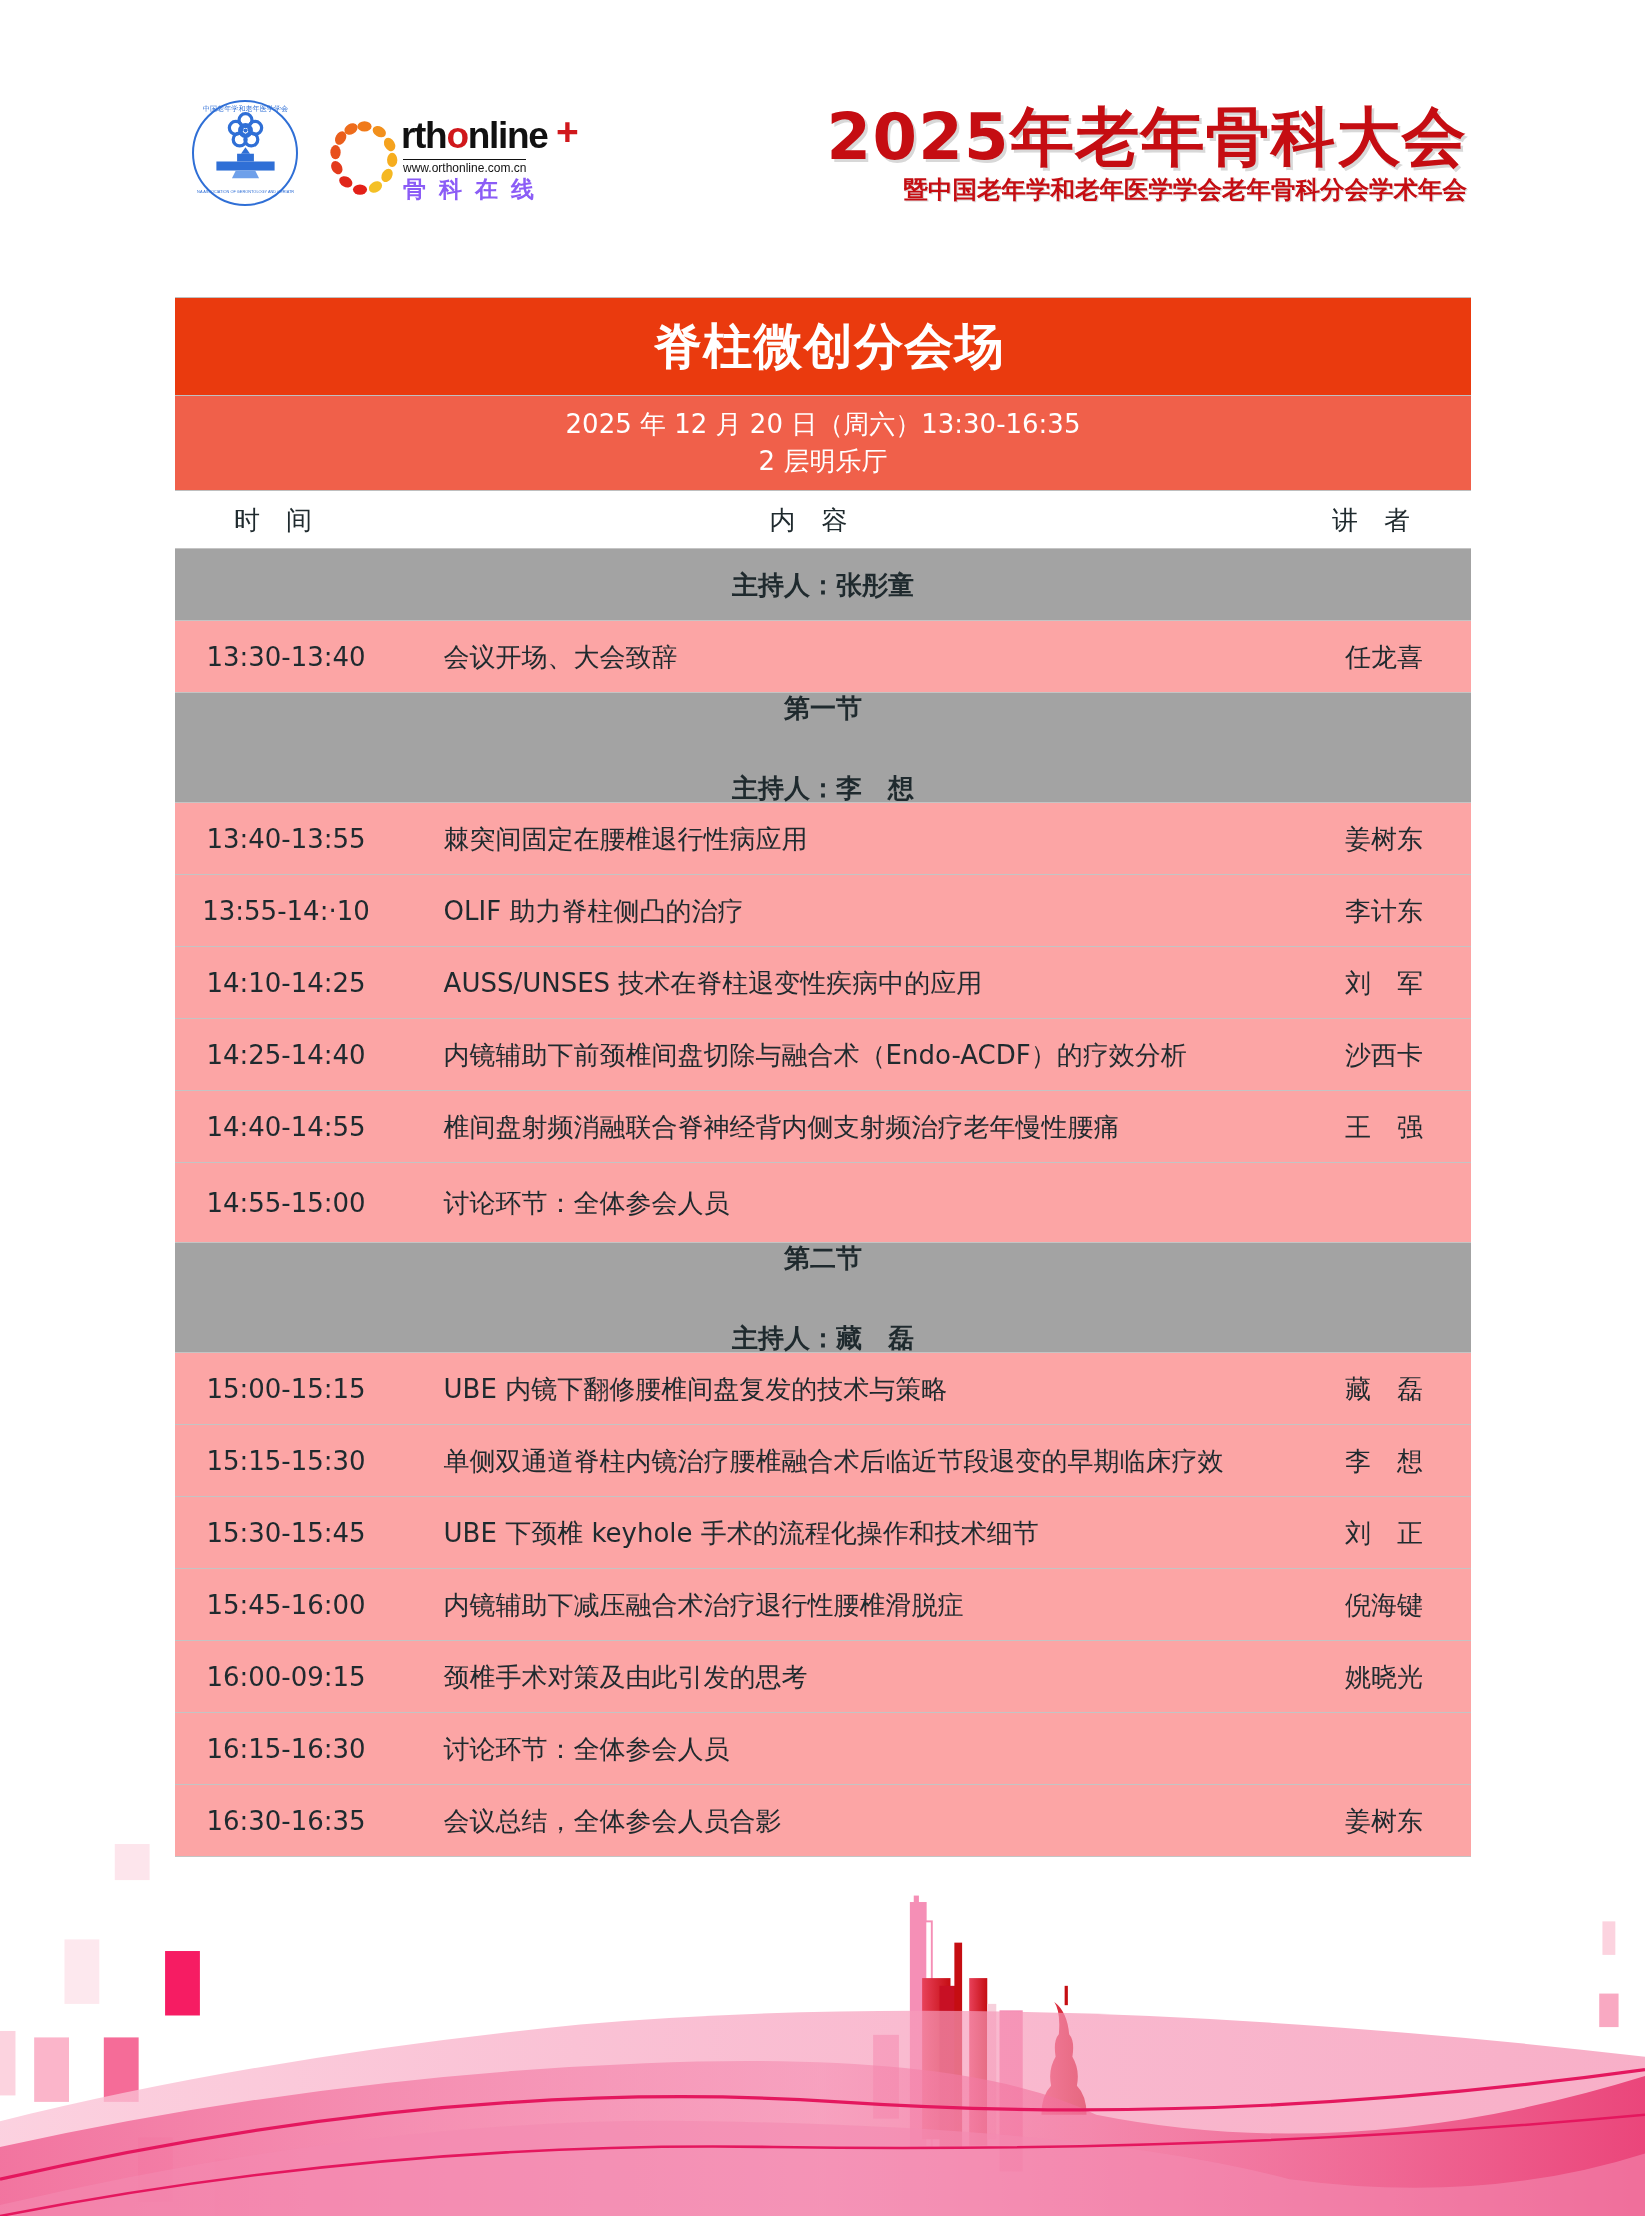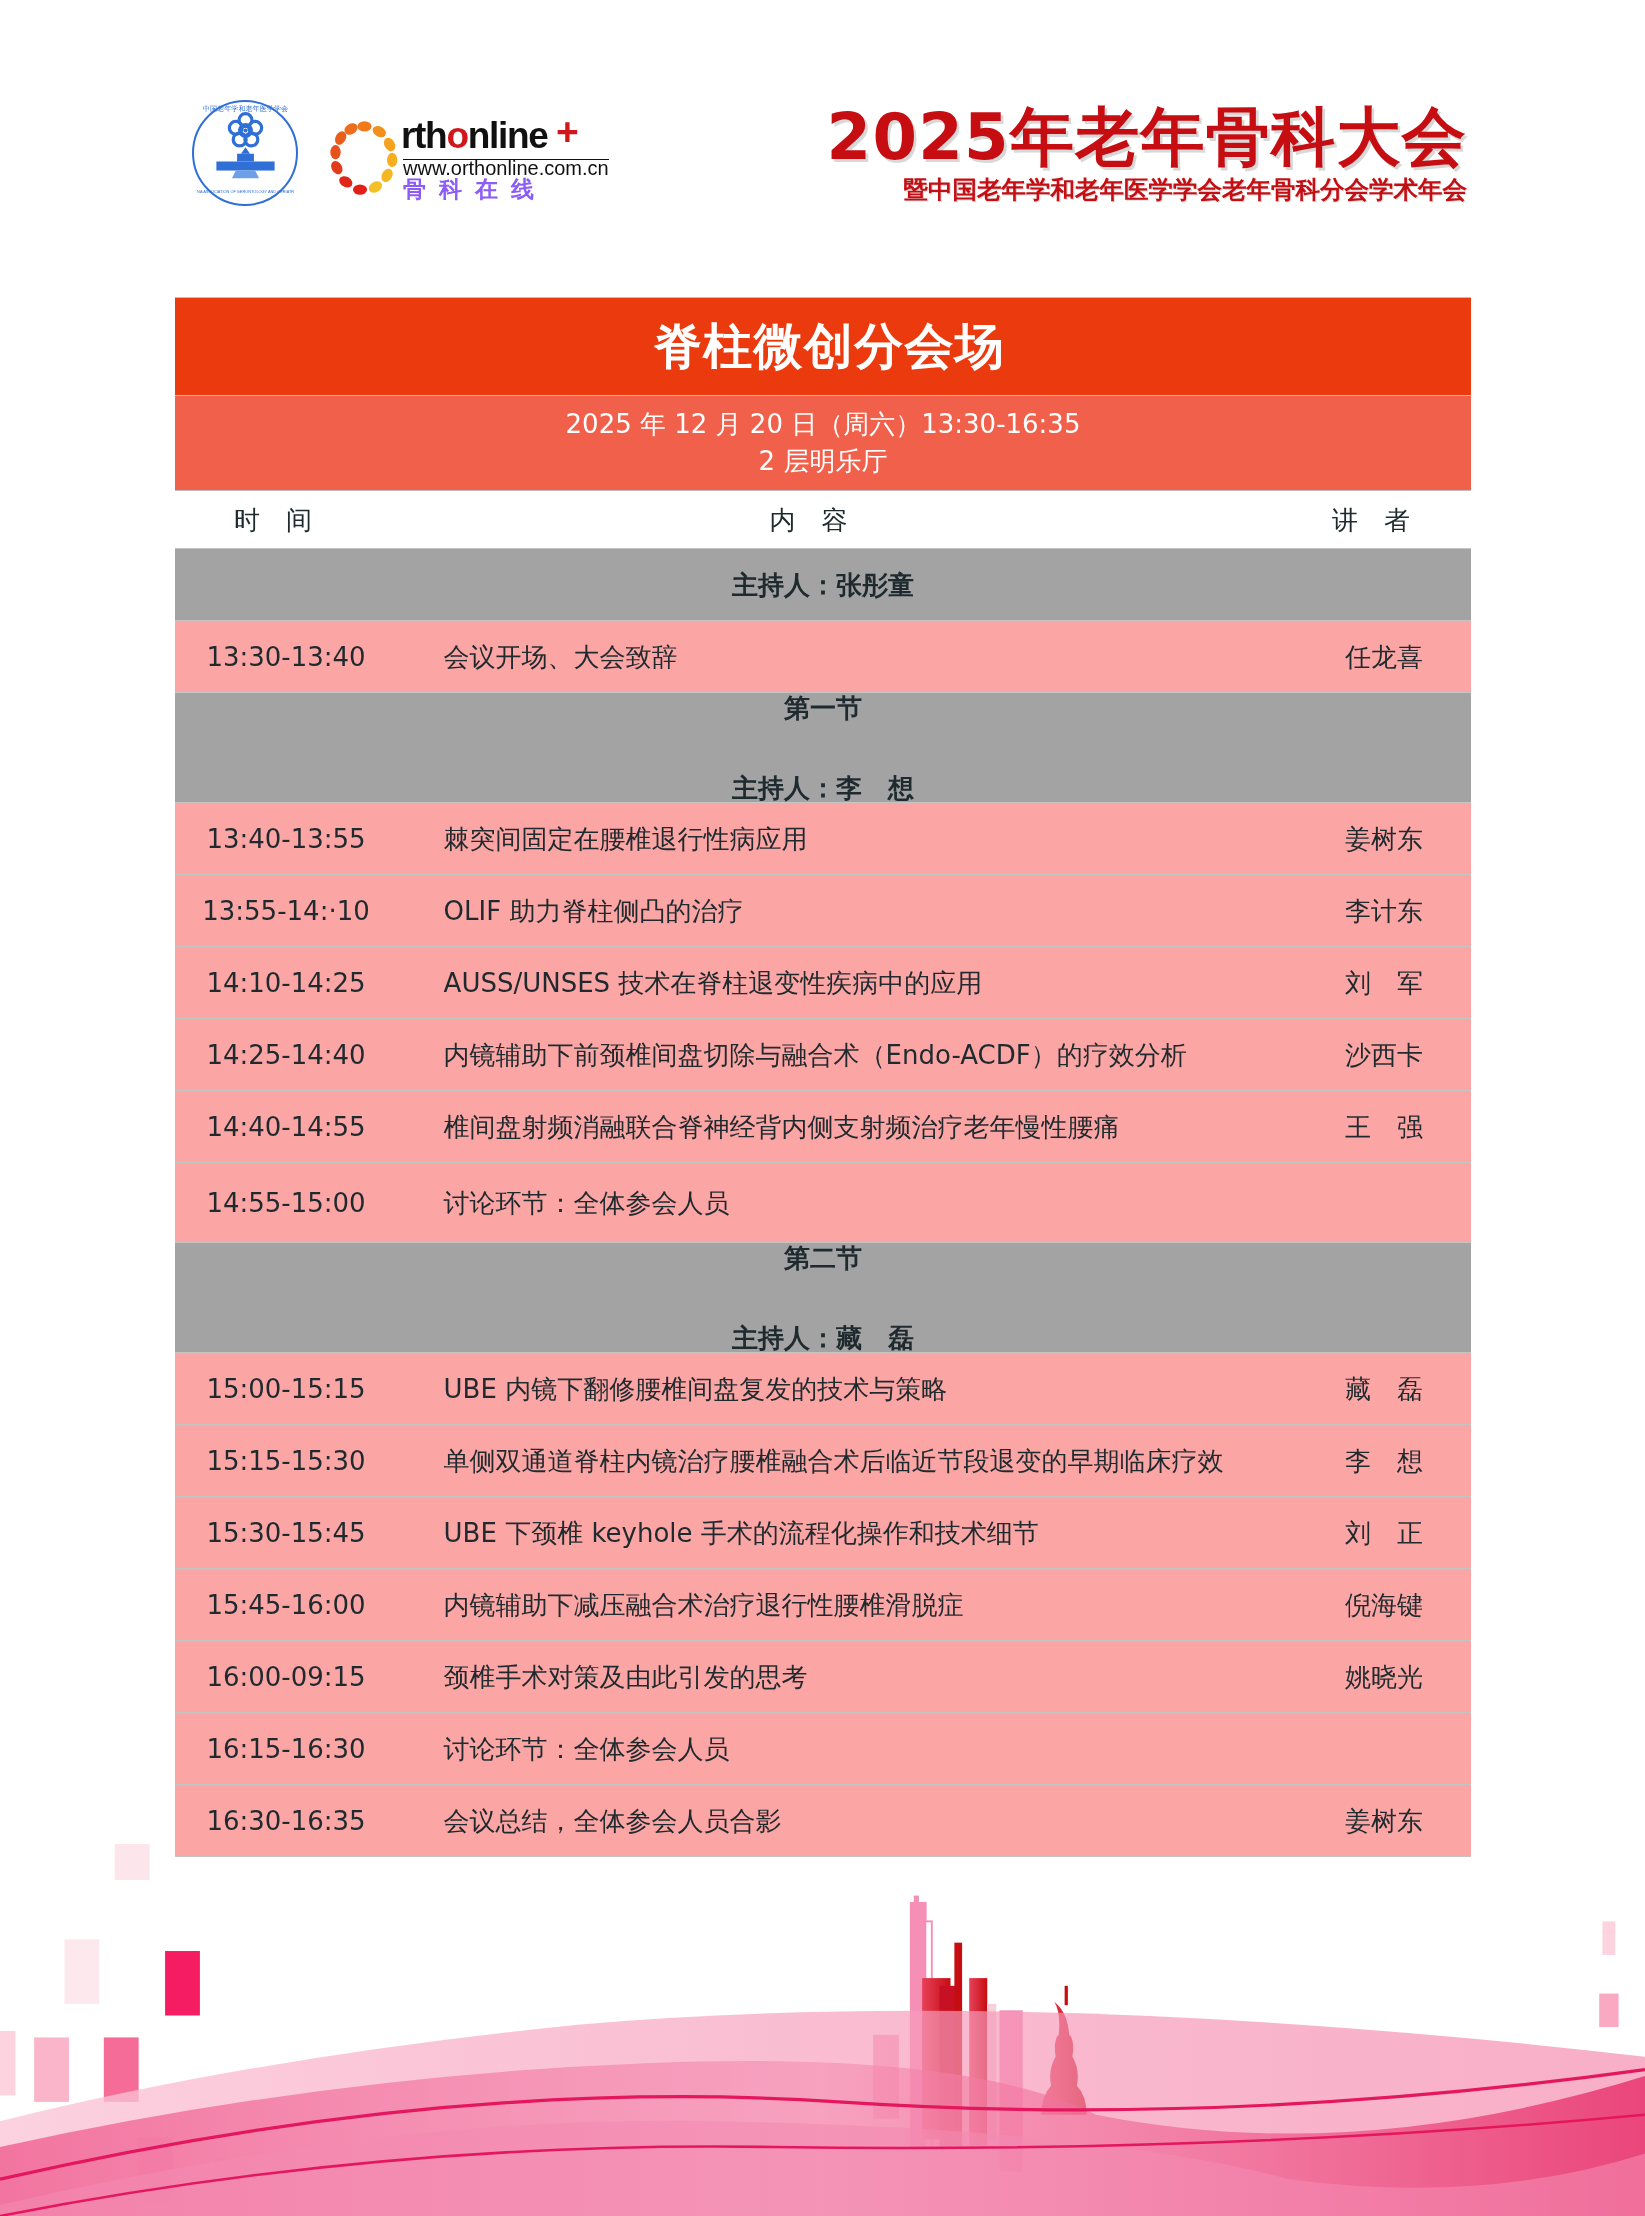--- a/index.html
+++ b/index.html
@@ -18,21 +18,21 @@
   .cagg-logo svg { width: 97px; height: 97px; }
   .orth-logo { position: absolute; left: 329px; top: 115px; width: 258px; height: 84px; }
   .orth-ring { position: absolute; left: 0; top: 5.2px; width: 71px; height: 76px; }
   .orth-word {
     position: absolute; left: 72px; top: 0px; font-family: "Liberation Sans", sans-serif;
     font-weight: bold; font-size: 37px; letter-spacing: -1.3px; color: #111; line-height: 41px;
   }
   .orth-word .o-red { color: #d0181c; }
   .orth-plus { position: absolute; left: 227px; top: -5.2px; font-size: 39px; color: #d0181c; font-weight: bold; font-family: "Liberation Sans", sans-serif; }
   .orth-url {
-    position: absolute; left: 74px; top: 44px; font-size: 20px; color: #111;
+    position: absolute; left: 74px; top: 44px; font-size: 12px; color: #111;
     font-family: "Liberation Sans", sans-serif; border-top: 1.9px solid #111; padding-top: 0; line-height: 17px;
   }
   .orth-cn {
     position: absolute; left: 74px; top: 62px; font-size: 23px; color: #8b5cf6; font-weight: bold;
     letter-spacing: 13px; line-height: 24.5px;
   }
   .conf-title {
     position: absolute; right: 178px; top: 102px; text-align: right;
     color: #c50d12; font-weight: bold;
   }

